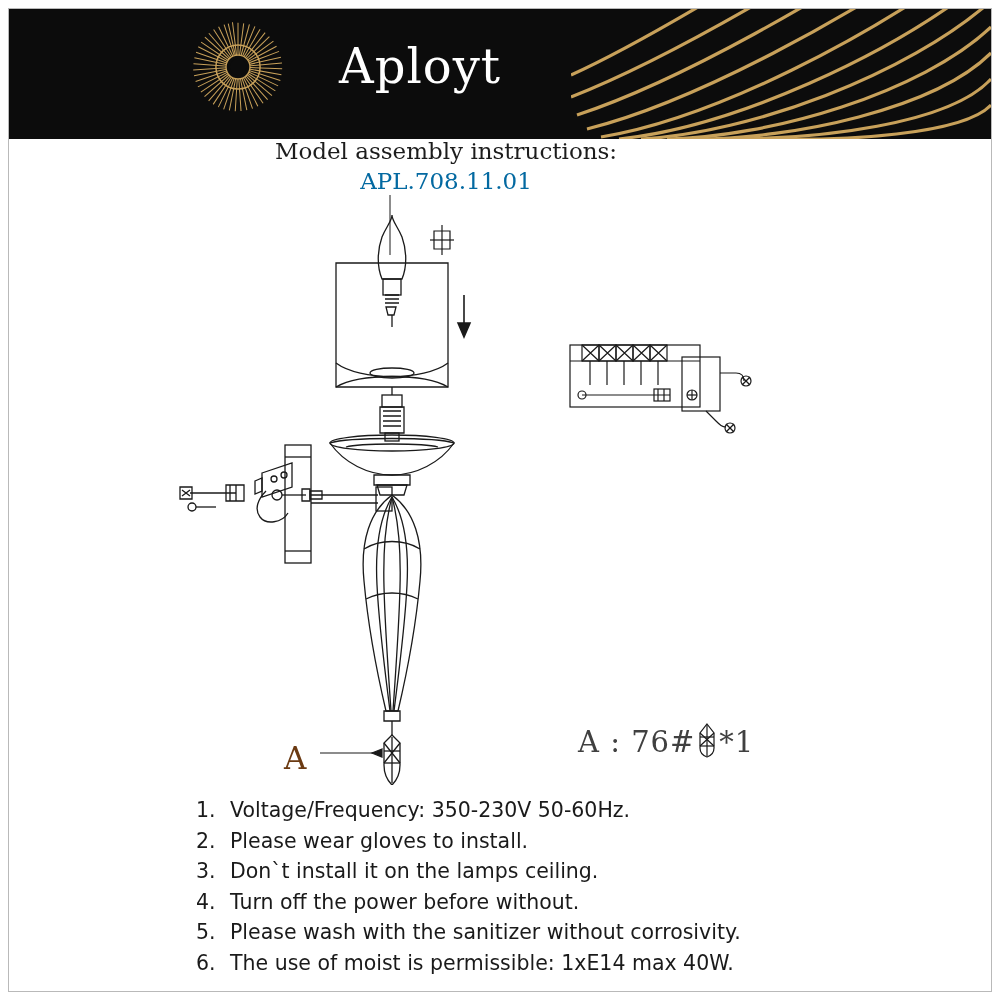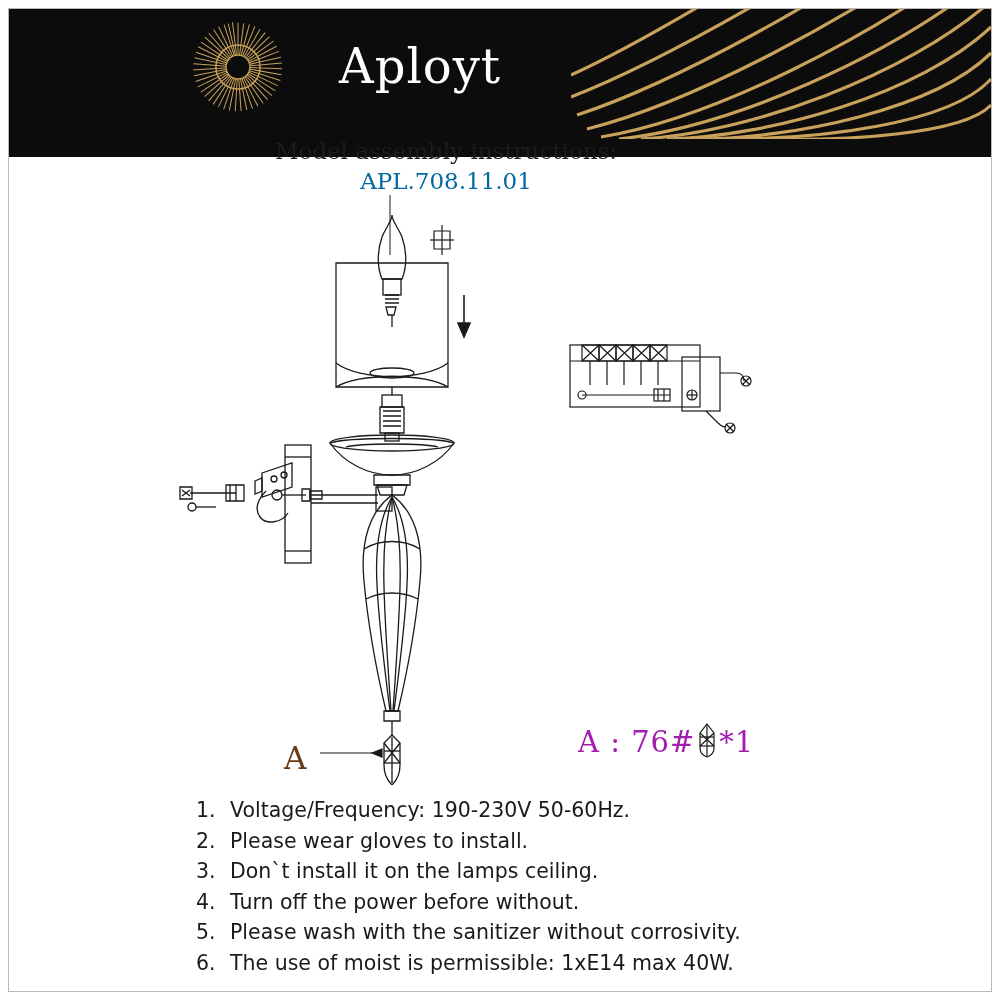--- a/index.html
+++ b/index.html
@@ -28,21 +28,21 @@
     box-sizing: border-box;
     pointer-events: none;
   }
 
   
   .banner {
     position: absolute;
     left: 9px;
     top: 9px;
     width: 982px;
-    height: 148px;
+    height: 130px;
     background: #0c0c0c;
     overflow: hidden;
   }
   .banner-sun {
     position: absolute;
     left: 183px;
     top: 12px;
     width: 92px;
     height: 92px;
   }
@@ -104,21 +104,21 @@
     font-family: "DejaVu Serif", serif;
     font-size: 31px;
     color: #6b3a12;
   }
   .partcount {
     position: absolute;
     left: 578px;
     top: 722px;
     font-family: "DejaVu Serif", serif;
     font-size: 29px;
-    color: #a21caf;
+    color: #404040;
     letter-spacing: 1px;
     white-space: nowrap;
   }
   .partcount .crystal {
     display: inline-block;
     vertical-align: -6px;
     margin: 0 2px;
   }
 
   
@@ -394,21 +394,21 @@
             <line x1="3" y1="15" x2="17" y2="15"></line>
             <line x1="3" y1="24" x2="17" y2="24"></line>
             <path d="M3 11 L17 24 M17 11 L3 24"></path>
           </g>
         </svg></span><span>*1</span>
   </div>
 
   <div class="notes">
     <div class="note-row">
       <span class="note-num">1.</span>
-      <span class="note-text">Voltage/Frequency: 190-230V 50-60Hz.</span>
+      <span class="note-text">Voltage/Frequency: 350-230V 50-60Hz.</span>
     </div>
     <div class="note-row">
       <span class="note-num">2.</span>
       <span class="note-text">Please wear gloves to install.</span>
     </div>
     <div class="note-row">
       <span class="note-num">3.</span>
       <span class="note-text">Don`t install it on the lamps ceiling.</span>
     </div>
     <div class="note-row">

